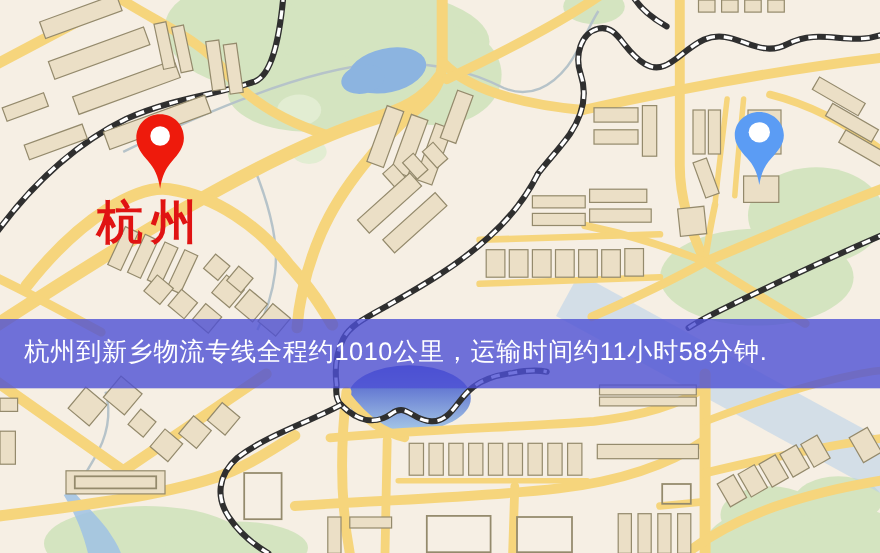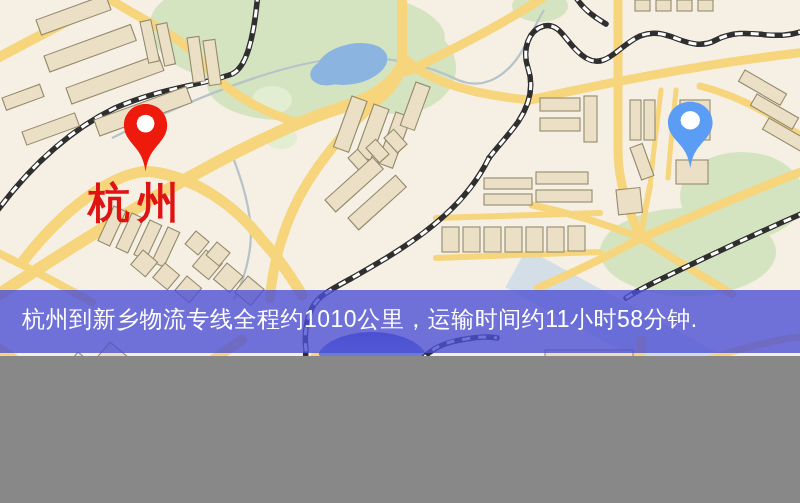--- a/index.html
+++ b/index.html
@@ -1,16 +1,16 @@
 <!DOCTYPE html>
 <html style="--map_bg: #f6efe4; --green: #d4e4c0; --green_light: #e2edd2; --road: #f6d57c; --building: #ebdfc6; --building_edge: #948a6c; --rail: #2f2f2f; --rail_tie: #ffffff; --stream: #b6c3c9; --water_pond: #8cb4e0; --water_light: #9fc2e4; --river: #b7d0ea; --lake_top: #4350c8; --lake_bottom: #a5c8e6; --banner_bg: rgba(77,80,213,0.80); --banner_text: #ffffff; --origin_label: #e01313; --origin_pin: #ee1a0c; --dest_label: #2323d2; --dest_pin: #5b9cf4; --pin_hole: #ffffff;"><head>
 <meta charset="utf-8">
 <style>
   html,body{margin:0;padding:0;background:#888;}
-  .screen{position:relative;width:800px;height:356px;overflow:hidden;
+  .screen{position:relative;width:800px;height:503px;overflow:hidden;
           font-family:"Liberation Sans","DejaVu Sans",sans-serif;background:var(--map_bg,#f6efe4);}
   .map-art{position:absolute;left:0;top:0;}
   
   .bg{fill:var(--map_bg,#f6efe4);}
   .green{fill:var(--green,#d6e6c3);}
   .green2{fill:var(--green_light,#e4eed4);}
   .stream{fill:none;stroke:var(--stream,#b6c3c9);stroke-width:2.2;}
   .road{fill:none;stroke:var(--road,#f6d57c);stroke-linecap:round;}
   .rail-base{fill:none;stroke:var(--rail,#2f2f2f);stroke-width:5.5;stroke-linecap:round;}
   .rail-tie{fill:none;stroke:var(--rail_tie,#ffffff);stroke-width:3;stroke-dasharray:8 8;stroke-linecap:butt;}

